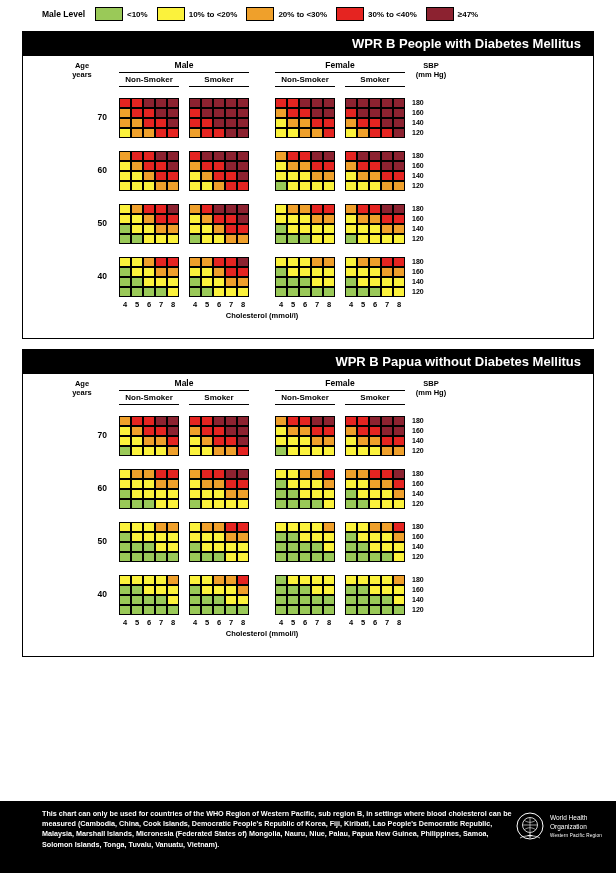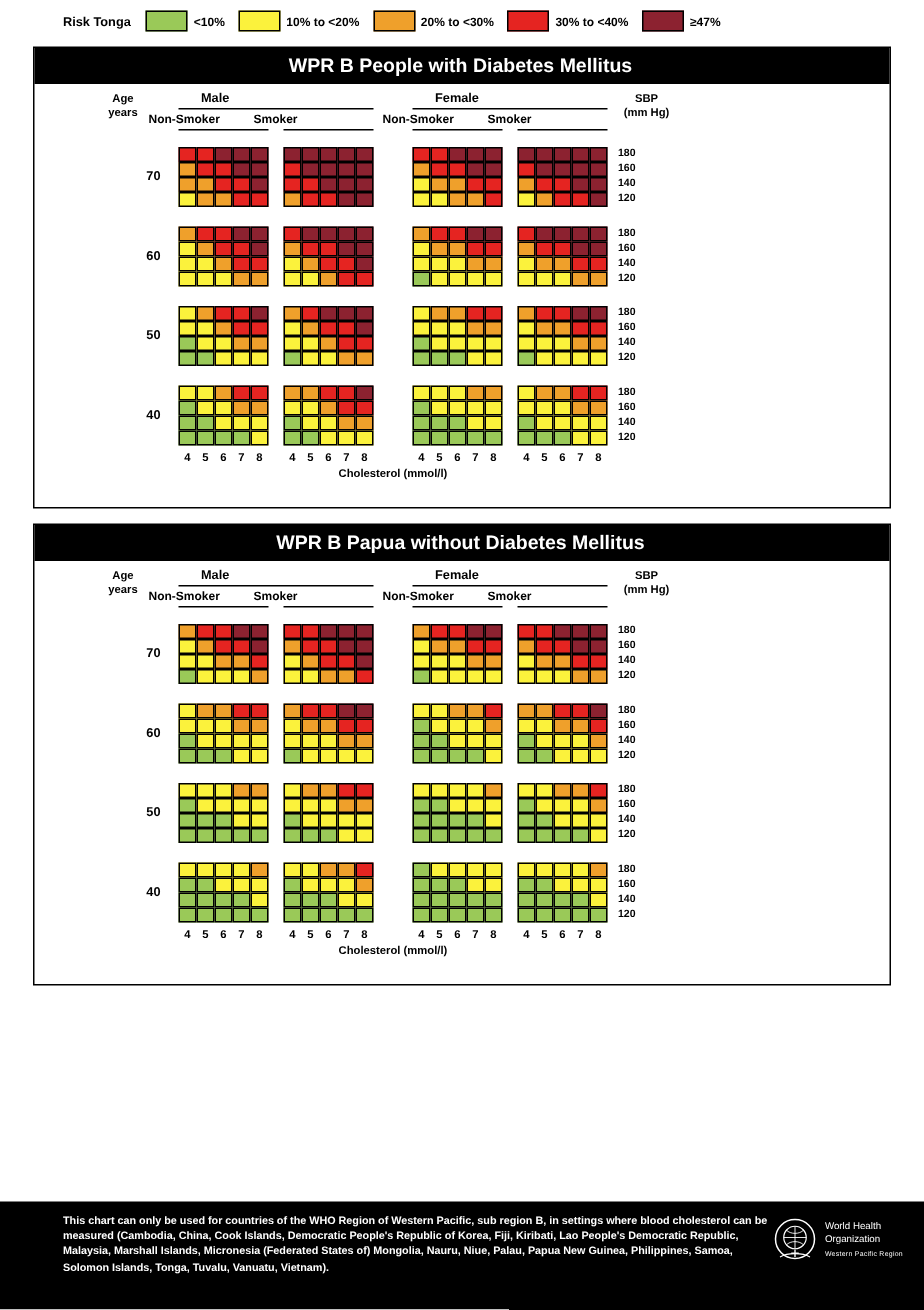--- a/index.html
+++ b/index.html
@@ -37,22 +37,22 @@
   .legend-item{display:flex;align-items:center;margin-right:9px;}
   .legend-swatch{width:26px;height:12px;border:1px solid #000;margin-right:4px;}
   .legend-label{font-size:8px;font-weight:bold;}
 
   
   .panel{
     margin:10px 22px 0 22px;border:1px solid #000;background:#fff;
     box-sizing:border-box;
   }
   .panel-title{
-    background:#000;color:#fff;text-align:center;font-size:13px;font-weight:bold;
-    padding:4px 2px 5px 0;
+    background:#000;color:#fff;text-align:right;font-size:13px;font-weight:bold;
+    padding:4px 12px 5px 0;
   }
   .panel-body{position:relative;padding:4px 0 6px 0;}
 
   .grid-area{position:relative;}
 
   
   .age-label{
     position:absolute;font-size:7.5px;font-weight:bold;text-align:center;width:38px;
   }
   .sbp-head{
@@ -64,21 +64,21 @@
   .age-tick{
     position:absolute;font-size:8.5px;font-weight:bold;text-align:right;width:26px;
   }
   .chol-tick{
     position:absolute;font-size:7.5px;font-weight:bold;text-align:center;width:12px;
   }
   .chol-axis-label{
     position:absolute;font-size:7.5px;font-weight:bold;text-align:center;
   }
   .head-label{
-    position:absolute;font-size:8.5px;font-weight:bold;
+    position:absolute;font-size:8.5px;font-weight:bold;text-align:center;
   }
   .head-label.small{font-size:8px;}
   .head-rule{position:absolute;height:1px;background:#000;}
 
   
   .block{position:absolute;}
   .cellrow{display:flex;}
   .cell{
     width:12px;height:10px;border:0.5px solid #000;box-sizing:border-box;
   }
@@ -97,21 +97,21 @@
   .who-logo .who-sub{font-size:4.6px;margin-top:2px;letter-spacing:.2px;}
 </style>
 </head>
 <body>
 
 <div class="page">
 
 
 
   <div class="legend">
-    <div class="legend-title">Risk Tonga</div>
+    <div class="legend-title">Male Level</div>
     <div class="legend-item">
       <div class="legend-swatch" style="background:#9ac958"></div>
       <div class="legend-label">&lt;10%</div>
     </div>
     <div class="legend-item">
       <div class="legend-swatch" style="background:#fbf23c"></div>
       <div class="legend-label">10% to &lt;20%</div>
     </div>
     <div class="legend-item">
       <div class="legend-swatch" style="background:#efa02b"></div>

